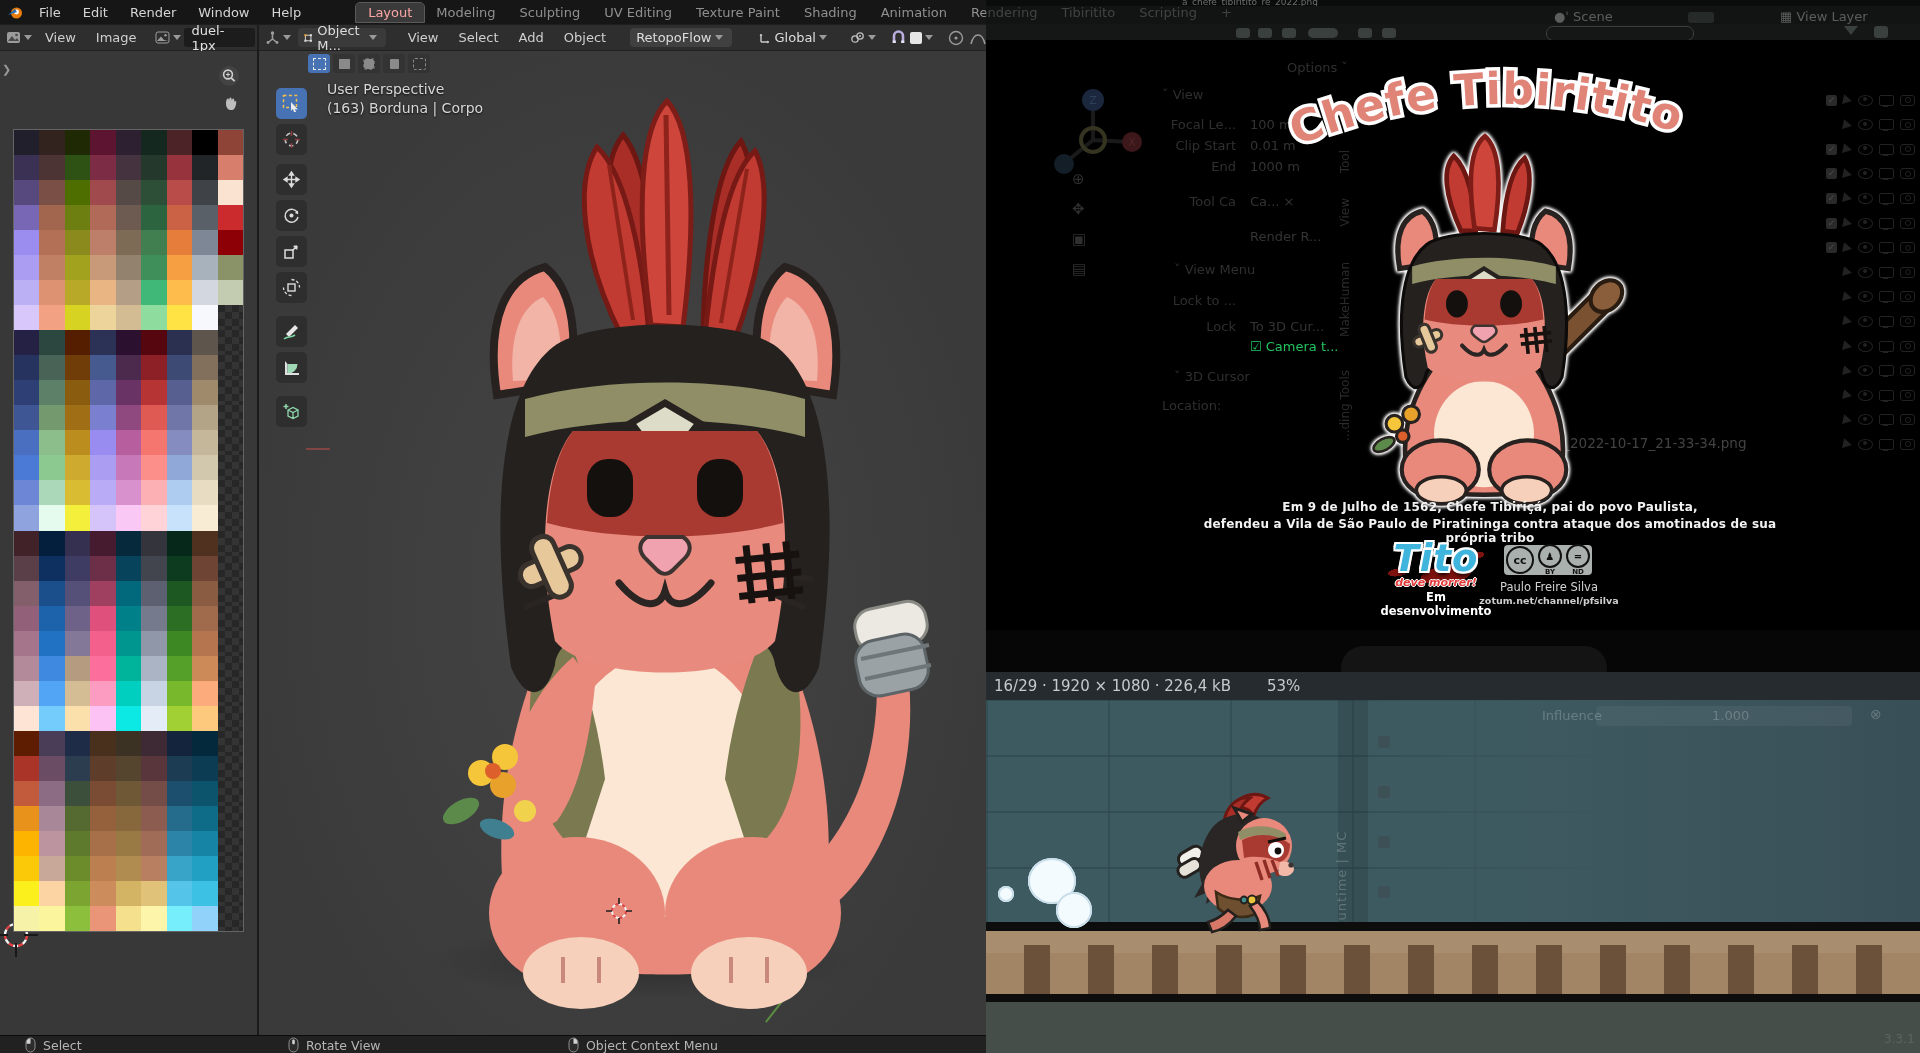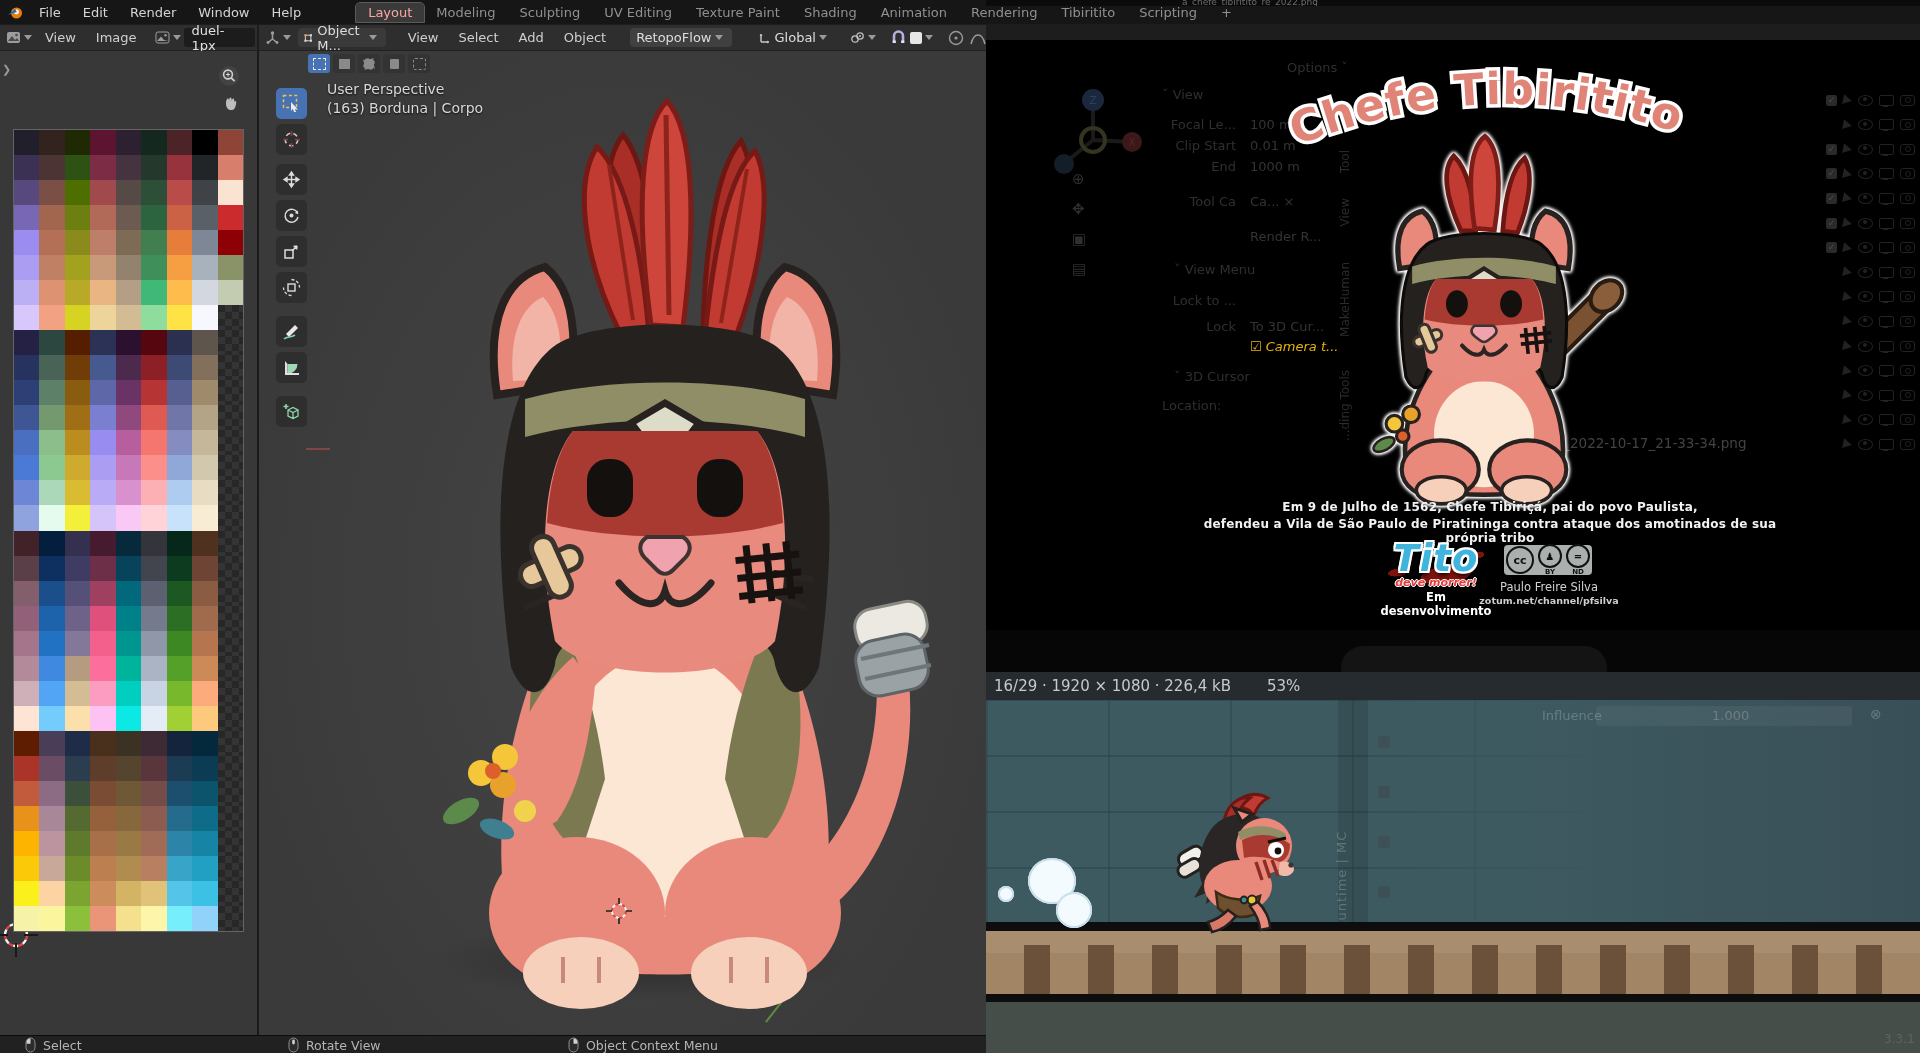--- a/index.html
+++ b/index.html
@@ -712,20 +712,35 @@
       <span>Object Context Menu</span>
     </span>
   </div>
 
   <div id="overlay">
 
     <div class="abs" style="left:0;top:0;width:934px;height:6px;background:#0a0b0b;overflow:hidden;">
       <span class="abs" style="left:196px;top:-3px;font-size:9px;color:#6a6d6c;">a_chefe_tibiritito_re_2022.png</span>
     </div>
 
+    <div class="abs" style="left:0;top:6px;width:934px;height:34px;background:rgba(16,20,18,.62);">
+      <span class="abs dim" style="left:568px;top:3px;font-size:13px;">●ˈ <span>Scene</span></span>
+      <span class="abs dim" style="left:794px;top:3px;font-size:13px;">▦ <span>View Layer</span></span>
+      <span class="abs dimicon" style="left:702px;top:6px;width:26px;height:11px;opacity:.5;"></span>
+
+      <span class="abs dimicon" style="left:250px;top:22px;width:14px;height:10px;"></span>
+      <span class="abs dimicon" style="left:272px;top:22px;width:14px;height:10px;"></span>
+      <span class="abs dimicon" style="left:296px;top:22px;width:14px;height:10px;"></span>
+      <span class="abs dimicon" style="left:322px;top:22px;width:30px;height:10px;border-radius:5px;"></span>
+      <span class="abs dimicon" style="left:372px;top:22px;width:14px;height:10px;"></span>
+      <span class="abs dimicon" style="left:396px;top:22px;width:14px;height:10px;"></span>
+      <span class="abs" style="left:560px;top:20px;width:146px;height:13px;border:1px solid #39403d;border-radius:7px;"></span>
+      <span class="abs" style="left:858px;top:20px;width:0;height:0;border-left:7px solid transparent;border-right:7px solid transparent;border-top:9px solid #3a403e;"></span>
+      <span class="abs dimicon" style="left:888px;top:20px;width:14px;height:12px;"></span>
+    </div>
 
     <div id="poster">
 
       <div>
         <span class="np" style="left:301px;top:20px;"><span>Options</span> ˇ</span>
         <span class="np" style="left:176px;top:47px;">ˇ <span>View</span></span>
         <div id="np-fields" class="abs" style="left:160px;top:74px;width:220px;">
             <div style="display: flex; height: 21px; align-items: center; margin-top: 0px;">
               <div class="np" style="position: static; width: 90px; text-align: right;">Focal Le...</div>
               <div class="np npval" style="position: static; margin-left: 14px;">100 mm</div>
@@ -752,21 +767,21 @@
             <div style="display: flex; height: 20px; align-items: center; margin-top: 0px;">
               <div class="np" style="position: static; width: 90px; text-align: right;">Lock to ...</div>
               <div class="np npval" style="position: static; margin-left: 14px;"></div>
             </div>
             <div style="display: flex; height: 20px; align-items: center; margin-top: 6px;">
               <div class="np" style="position: static; width: 90px; text-align: right;">Lock</div>
               <div class="np npval" style="position: static; margin-left: 14px;">To 3D Cur...</div>
             </div>
             <div style="display: flex; height: 20px; align-items: center; margin-top: 0px;">
               <div class="np" style="position: static; width: 90px; text-align: right;"></div>
-              <div class="np npval" style="position: static; margin-left: 14px; color: #eab308; font-style: italic;">☑ Camera t...</div>
+              <div class="np npval" style="position: static; margin-left: 14px; color: #22c55e;">☑ Camera t...</div>
             </div>
           </div>
         <span class="np" style="left:188px;top:329px;">ˇ <span>3D Cursor</span></span>
         <span class="np" style="left:176px;top:358px;">Location:</span>
         <div id="np-tabs">
             <div class="vtab" style="left: 352px; top: 110px;">Tool</div>
             <div class="vtab" style="left: 352px; top: 158px;">View</div>
             <div class="vtab" style="left: 352px; top: 222px;">MakeHuman</div>
             <div class="vtab" style="left: 352px; top: 330px;">...ding Tools</div>
           </div>

